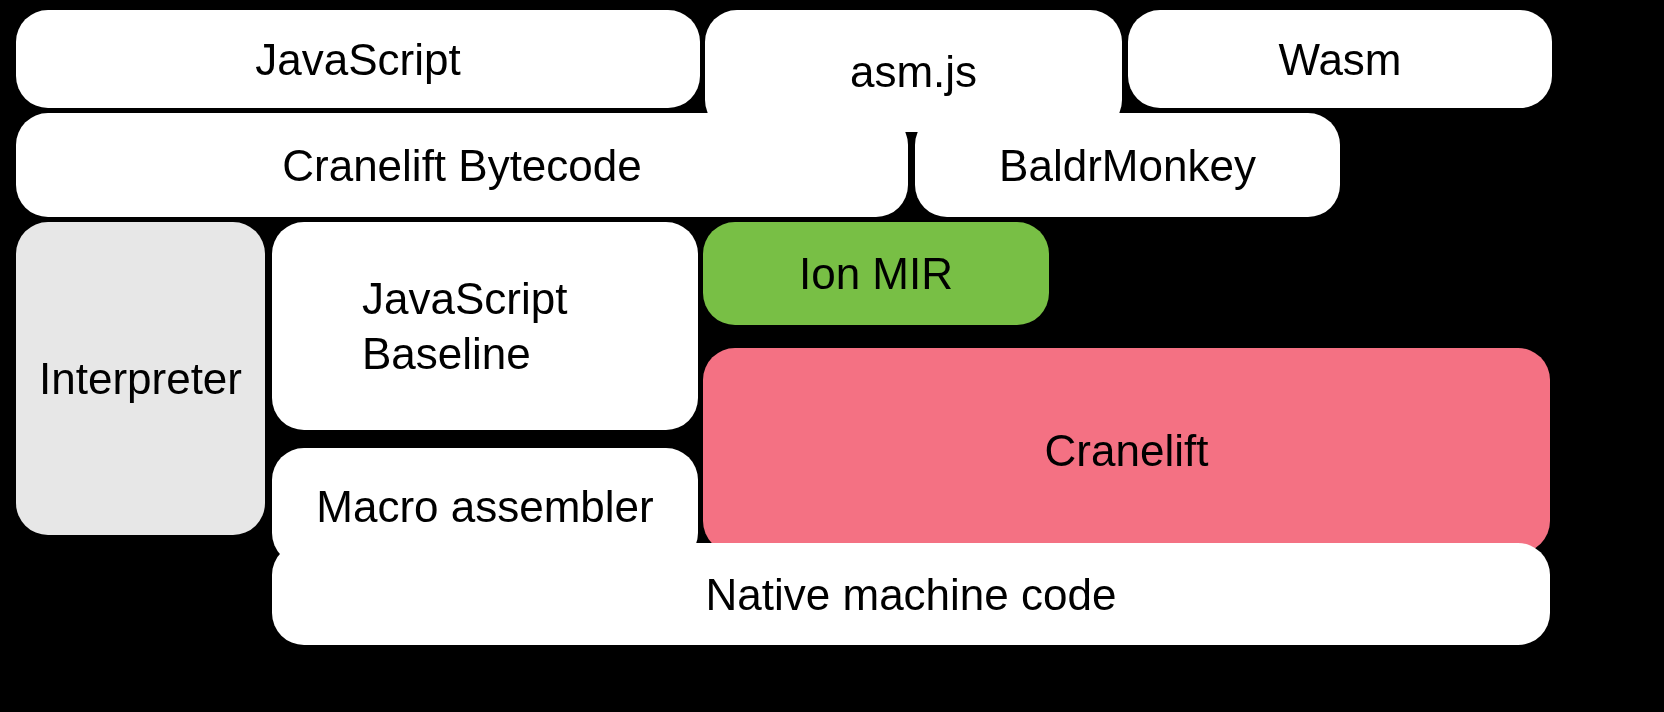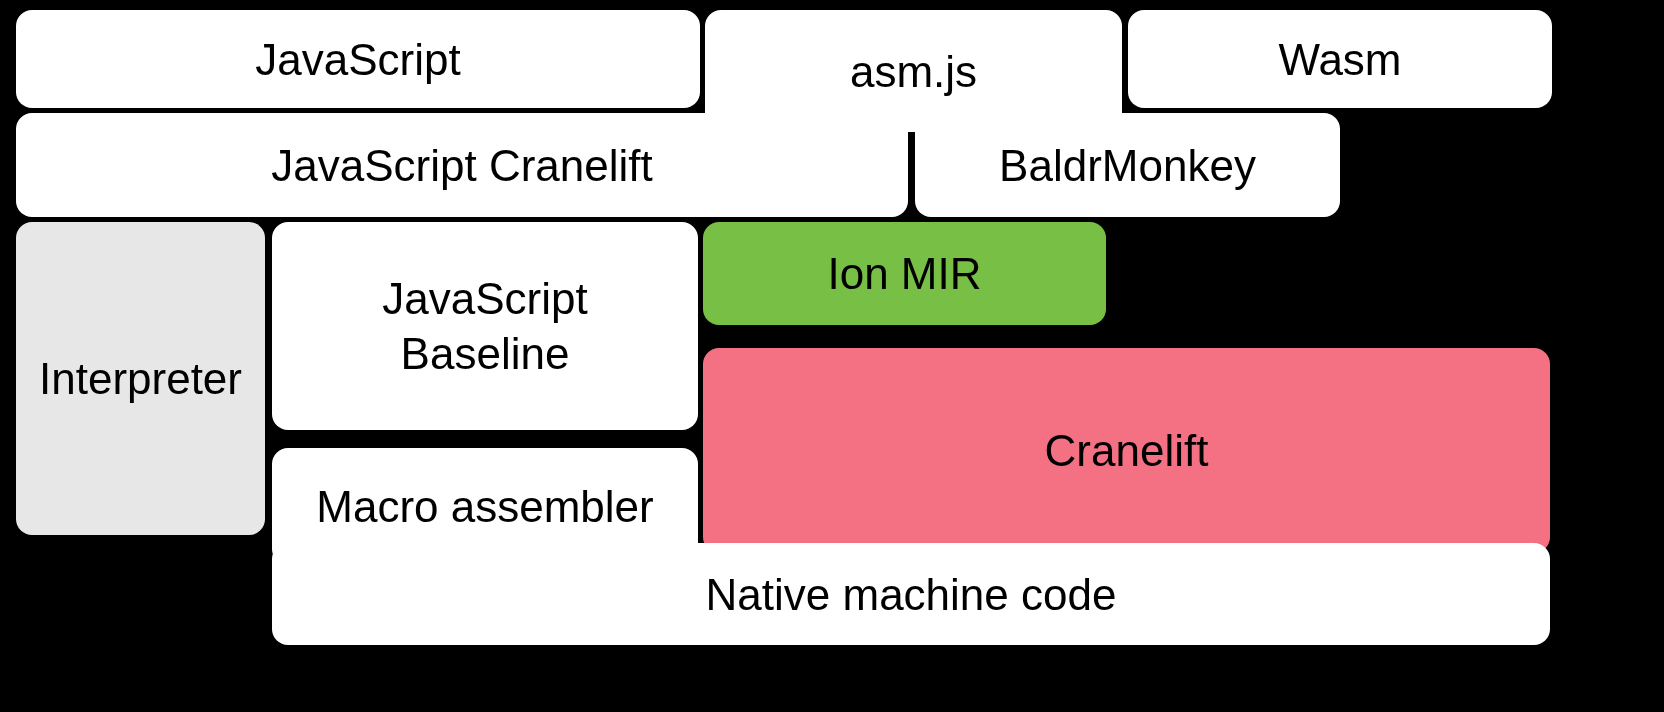--- a/index.html
+++ b/index.html
@@ -11,58 +11,58 @@
     position: relative;
     width: 1664px;
     height: 712px;
     background: #000000;
     font-family: "Liberation Sans", sans-serif;
     overflow: hidden;
   }
   .box {
     position: absolute;
     background: #ffffff;
-    border-radius: 16px;
+    border-radius: 32px;
     display: flex;
     align-items: center;
     justify-content: center;
-    text-align: center;
+    text-align: left;
     font-size: 44px;
     line-height: 1.25;
     color: #000000;
     box-sizing: border-box;
   }
   
   .b-javascript  { left: 16px;   top: 10px;  width: 684px;  height: 98px; }
   .b-asmjs       { left: 705px;  top: 10px;  width: 417px;  height: 122px; }
   .b-wasm        { left: 1128px; top: 10px;  width: 424px;  height: 98px; }
   
   .b-bytecode    { left: 16px;   top: 113px; width: 892px;  height: 104px; }
   .b-baldrmonkey { left: 915px;  top: 113px; width: 425px;  height: 104px; }
   
   .b-interpreter { left: 16px;   top: 222px; width: 249px;  height: 313px; }
   .b-baseline    { left: 272px;  top: 222px; width: 426px;  height: 208px; padding: 16px 90px; }
-  .b-ionmir      { left: 703px;  top: 222px; width: 403px;  height: 103px; }
+  .b-ionmir      { left: 703px;  top: 222px; width: 346px;  height: 103px; }
   .b-cranelift   { left: 703px;  top: 348px; width: 847px;  height: 205px; }
   .b-macroasm    { left: 272px;  top: 448px; width: 426px;  height: 117px; }
   
   .b-native      { left: 272px;  top: 543px; width: 1278px; height: 102px; }
 </style>
 </head>
 <body>
 
 <div class="diagram">
 
   <div class="box b-javascript" style="background: rgb(255, 255, 255);">JavaScript</div>
 
   <div class="box b-asmjs" style="background: rgb(255, 255, 255);">asm.js</div>
 
   <div class="box b-wasm" style="background: rgb(255, 255, 255);">Wasm</div>
 
-  <div class="box b-bytecode" style="background: rgb(255, 255, 255);">JavaScript Cranelift</div>
+  <div class="box b-bytecode" style="background: rgb(255, 255, 255);">Cranelift Bytecode</div>
 
   <div class="box b-baldrmonkey" style="background: rgb(255, 255, 255);">BaldrMonkey</div>
 
   <div class="box b-interpreter" style="background: rgb(231, 231, 231);">Interpreter</div>
 
   <div class="box b-baseline" style="background: rgb(255, 255, 255);">JavaScript Baseline</div>
 
   <div class="box b-ionmir" style="background: rgb(120, 191, 69);">Ion MIR</div>
 
   <div class="box b-cranelift" style="background: rgb(244, 113, 131);">Cranelift</div>

